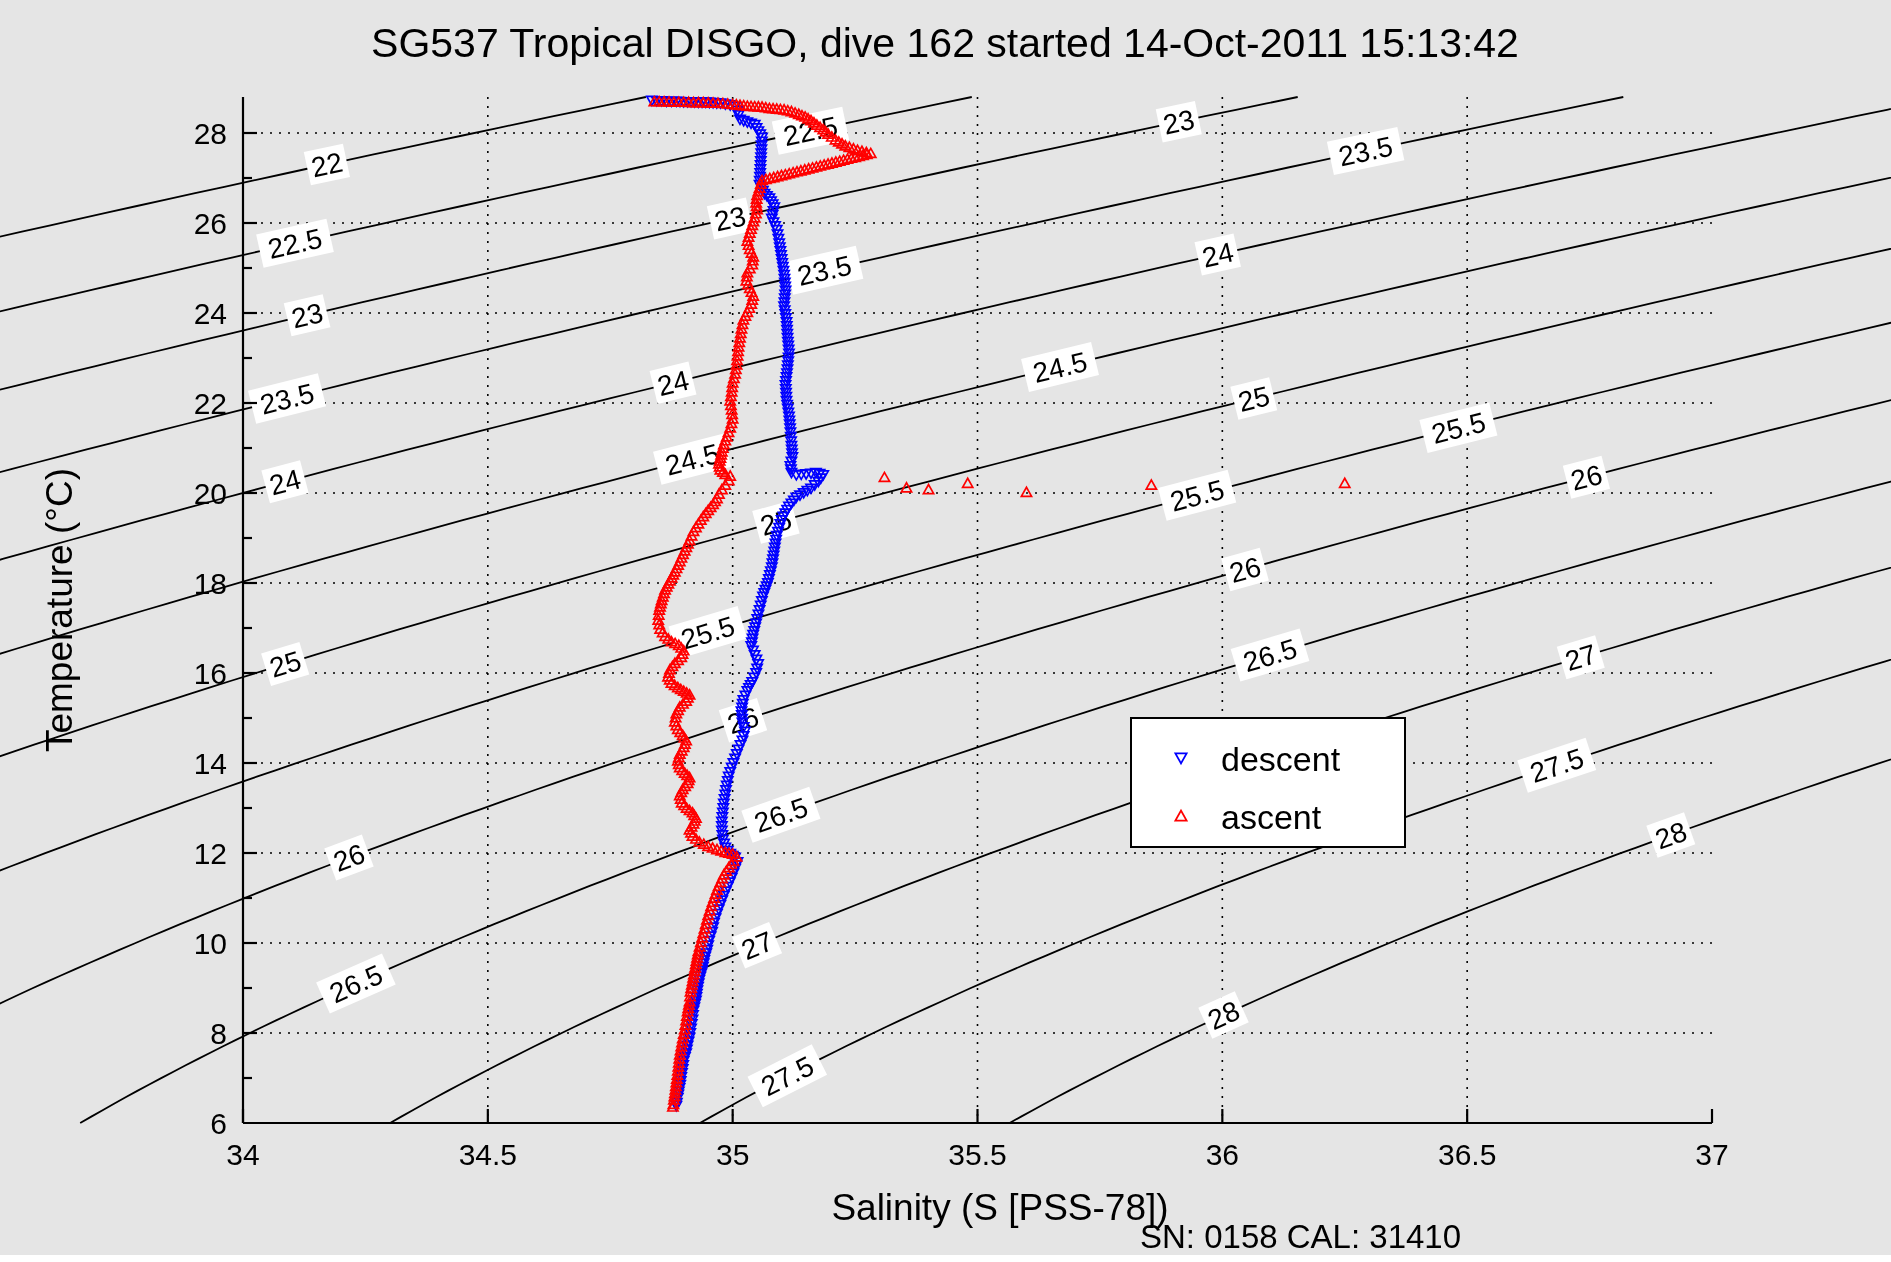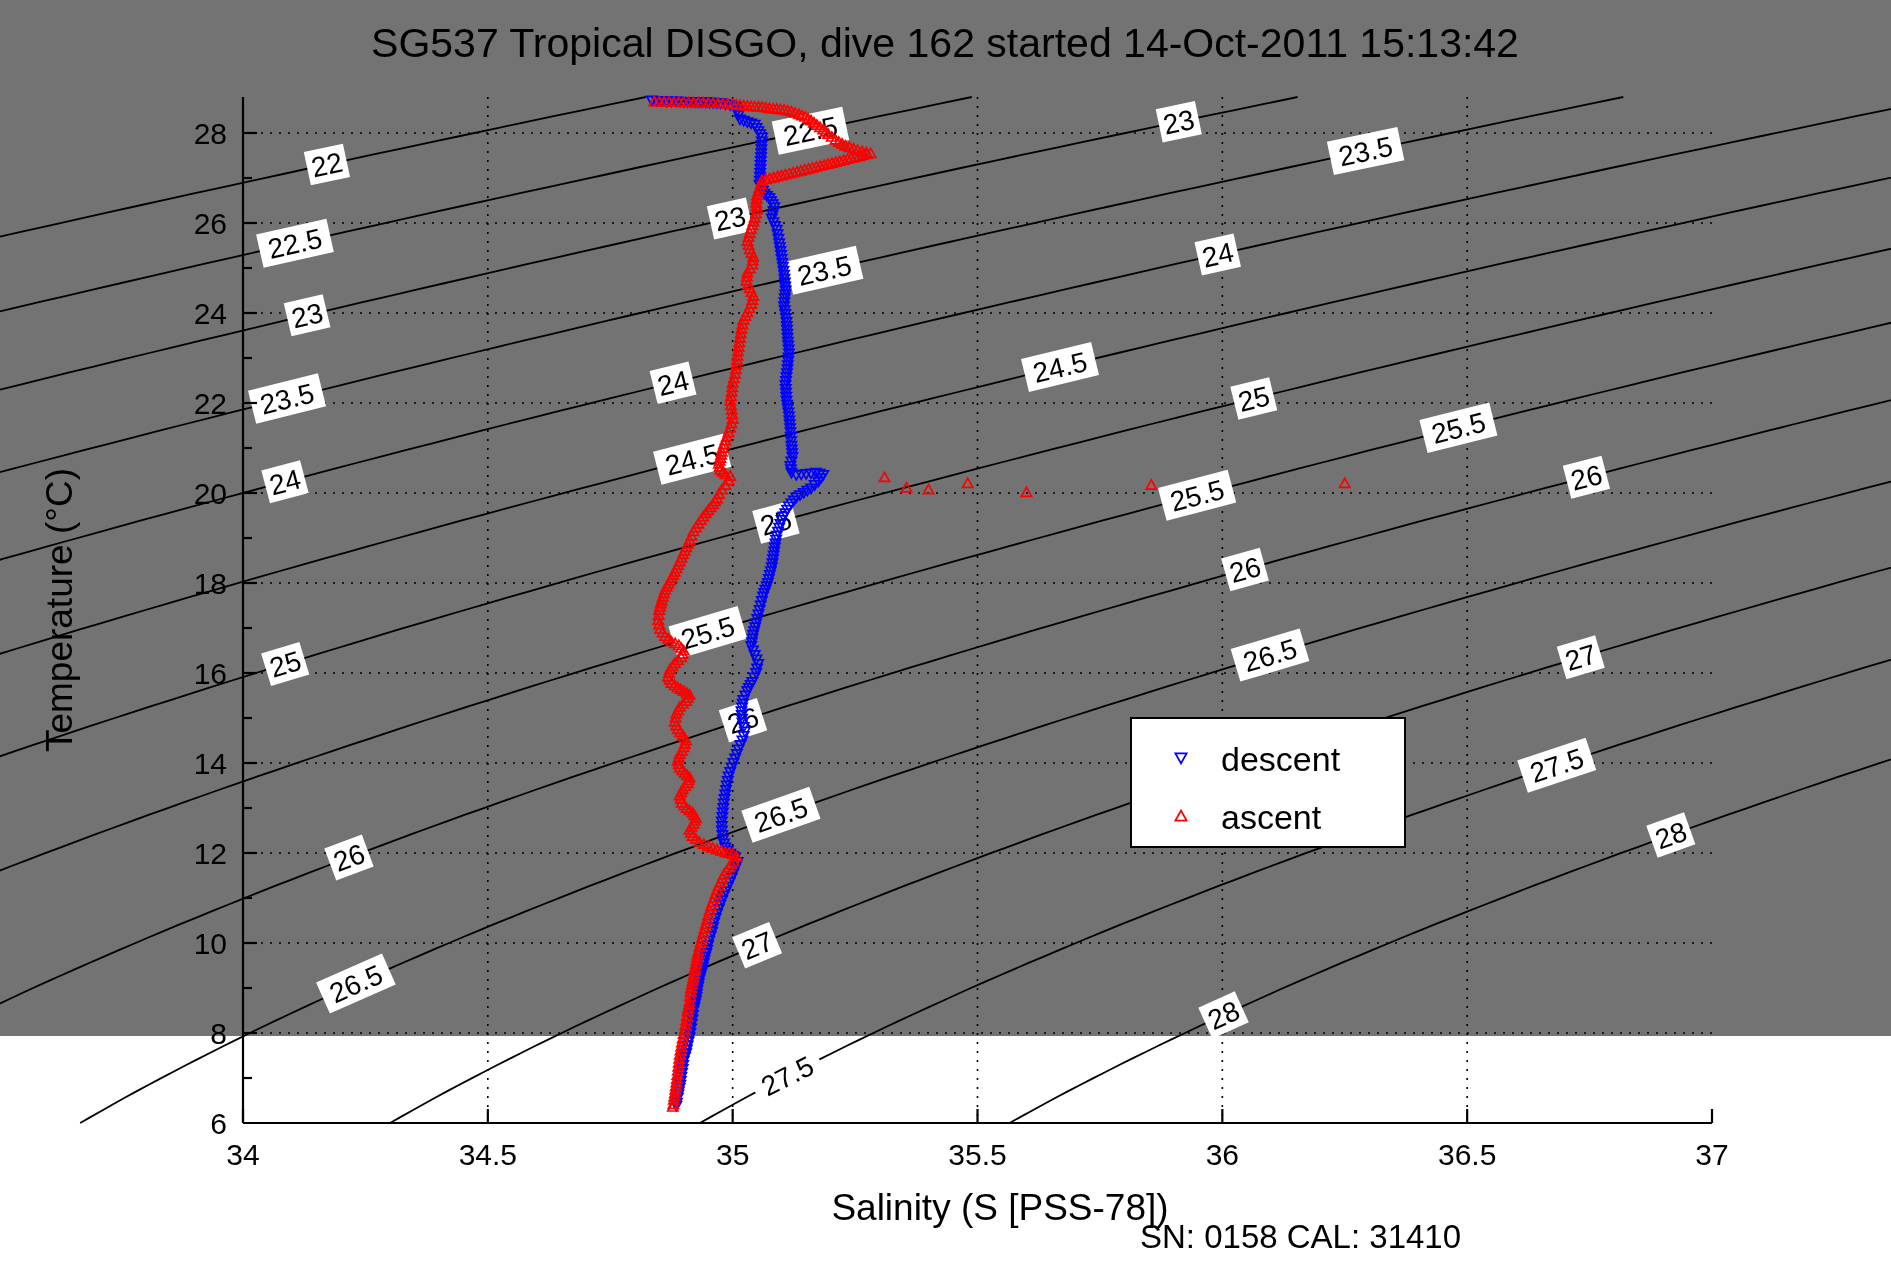--- a/index.html
+++ b/index.html
@@ -11,22 +11,22 @@
   body {
     width: 1891px;
     height: 1262px;
     font-family: "Liberation Sans", sans-serif;
     color: #000000;
     overflow: hidden;
   }
   #figure {
     position: relative;
     width: 1891px;
-    height: 1036px;
-    background: #737373;
+    height: 1255px;
+    background: #e5e5e5;
     text-decoration: underline;
   }
   #plot-svg {
     position: absolute;
     left: 0;
     top: 0;
     width: 1891px;
     height: 1262px;
     display: block;
   }

